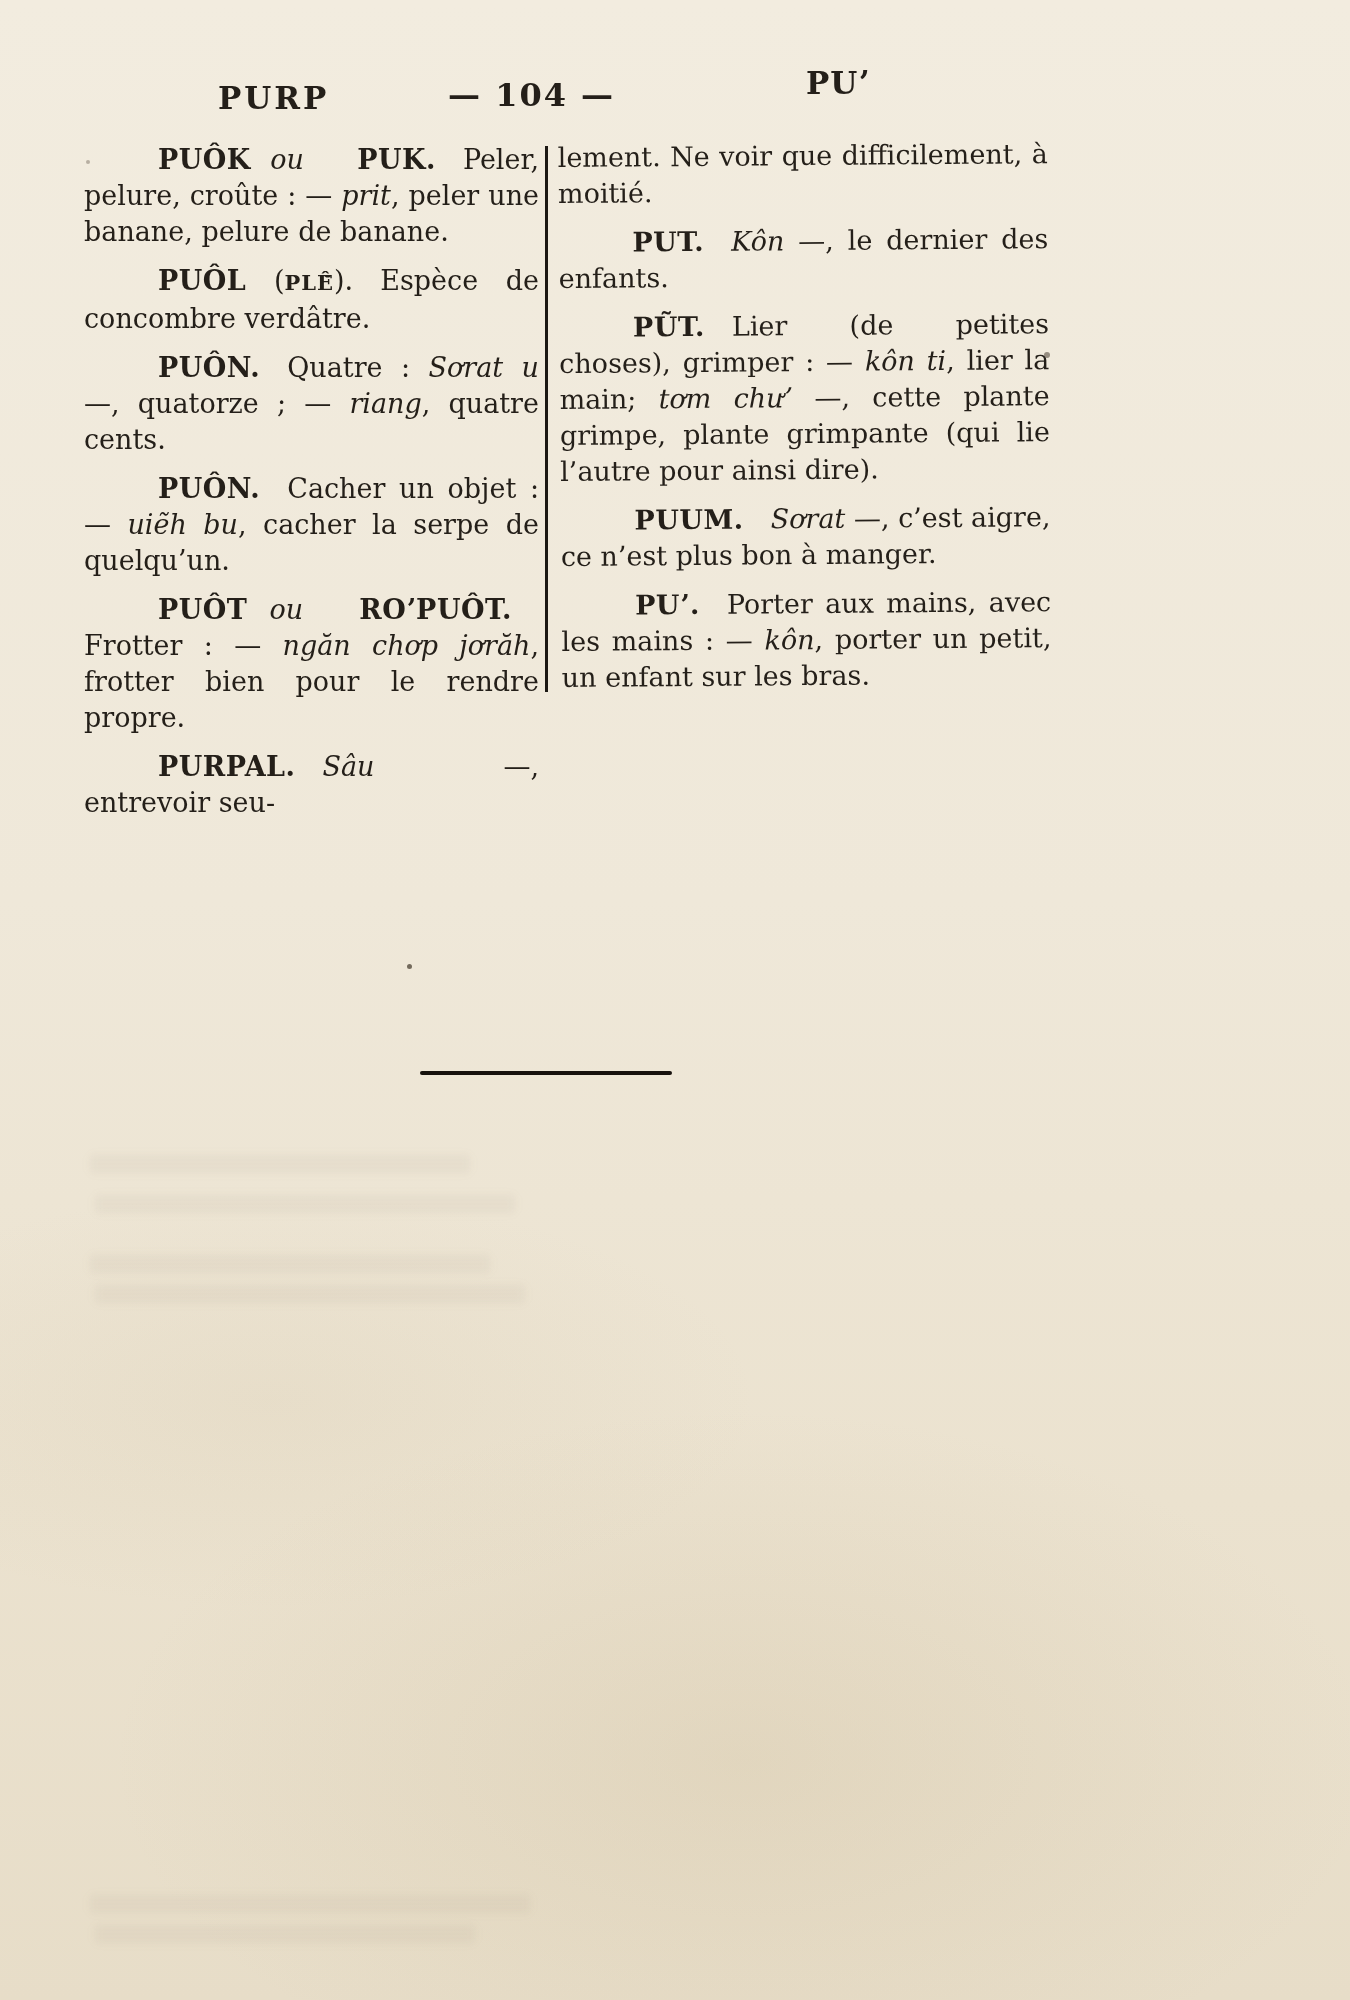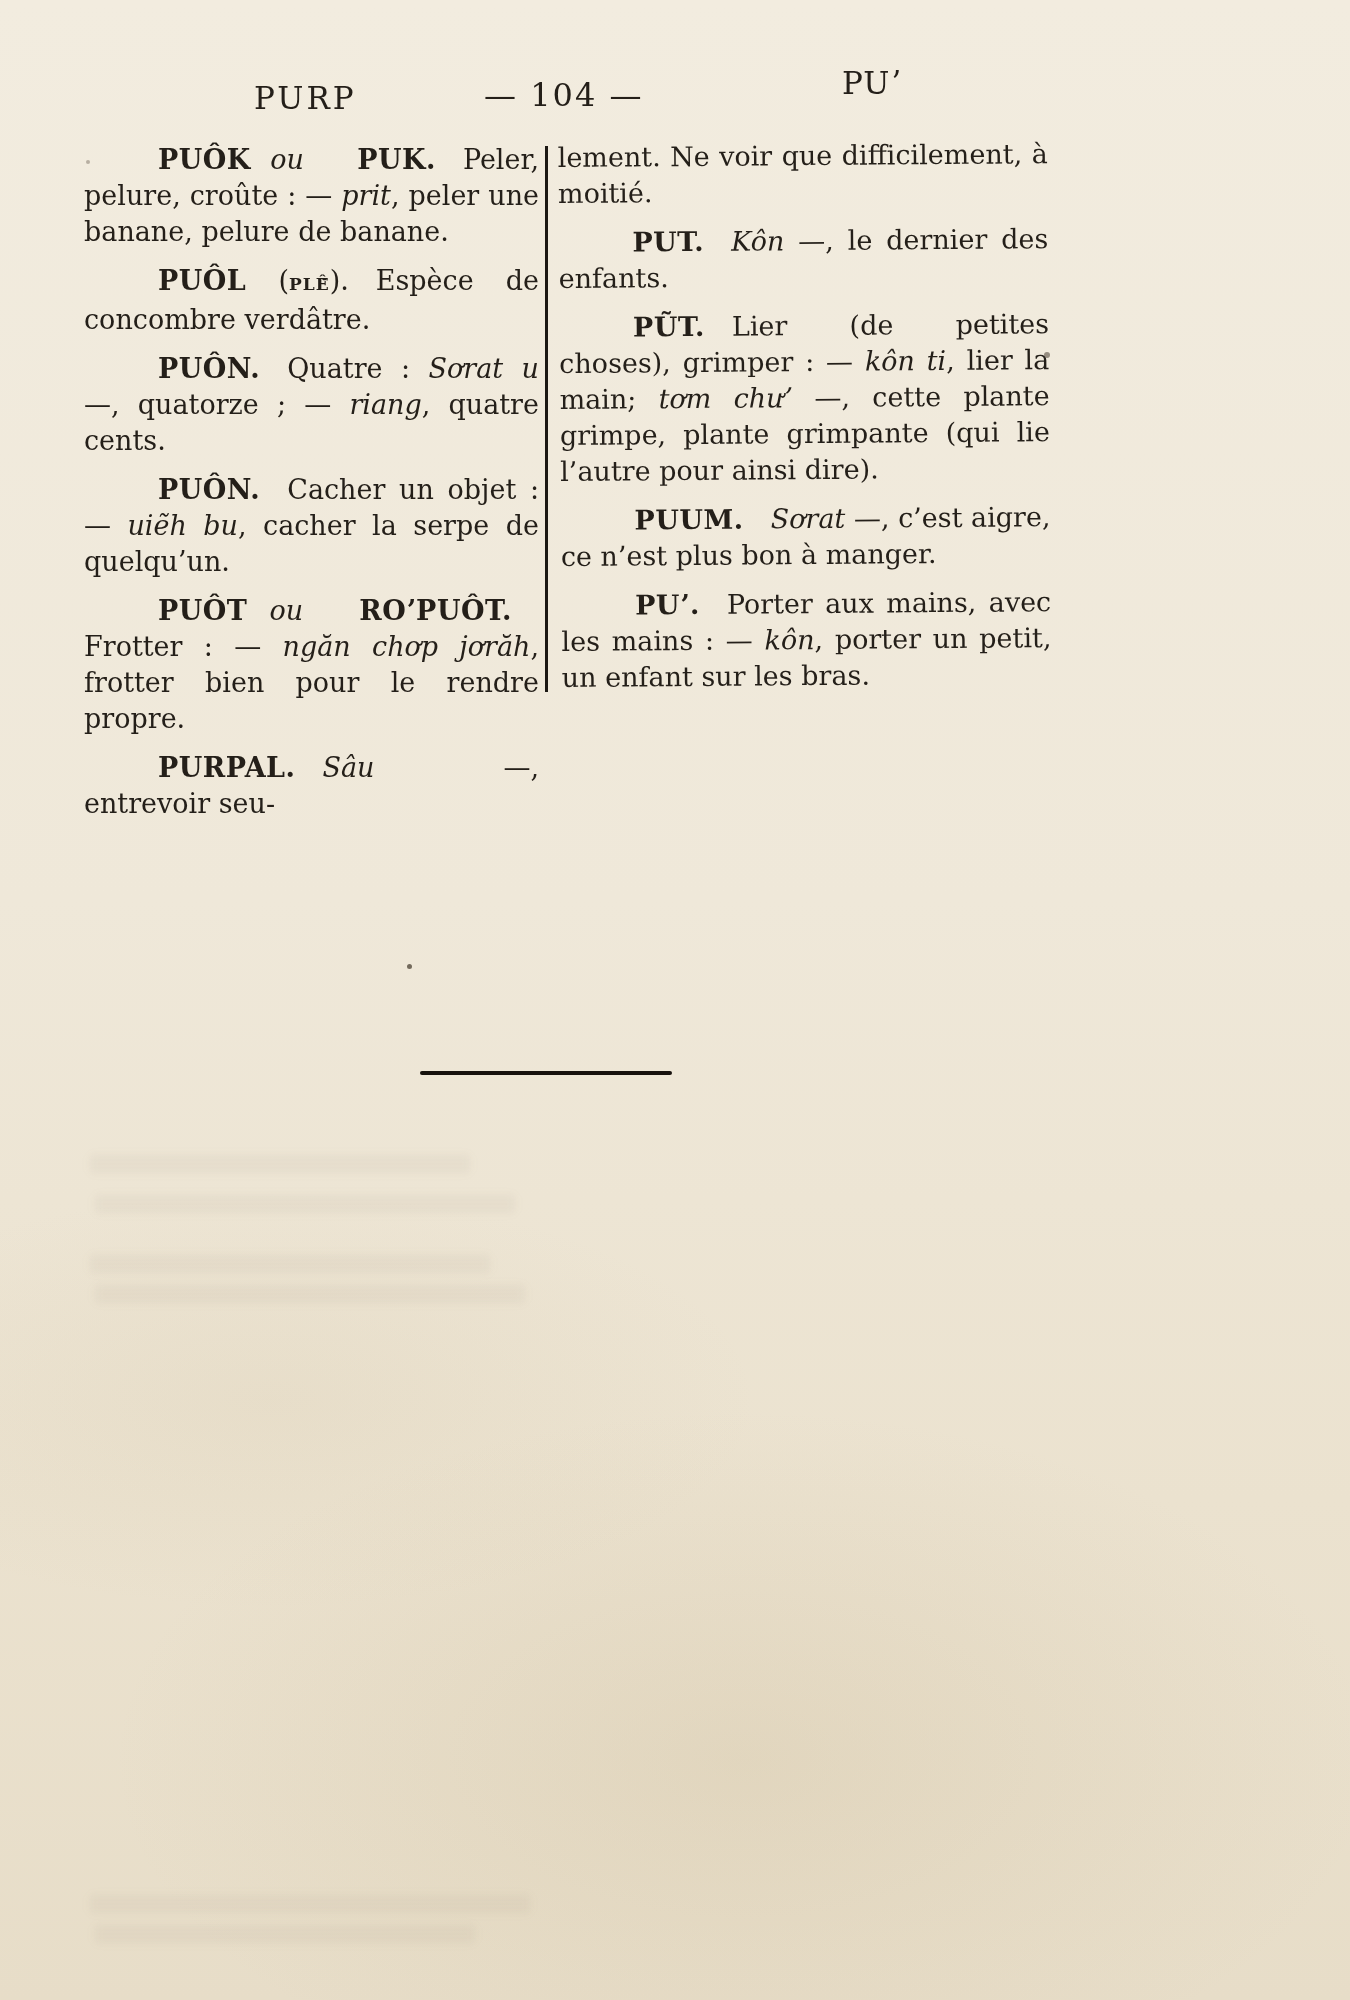--- a/index.html
+++ b/index.html
@@ -7,21 +7,21 @@
     position:relative;
     width:1350px; height:2000px;
     background:
       radial-gradient(ellipse 900px 500px at 55% 88%, rgba(190,170,130,0.18), rgba(190,170,130,0) 70%),
       radial-gradient(ellipse 700px 300px at 20% 70%, rgba(190,172,135,0.10), rgba(190,172,135,0) 70%),
       linear-gradient(180deg, #f2ecdf 0%, #efe8d9 45%, #ebe2cf 75%, #e7ddc8 100%);
     font-family:"DejaVu Serif","Liberation Serif",serif;
     color:#241f19;
     overflow:hidden;
   }
-  .hdr { position:absolute; font-weight:normal; white-space:nowrap;margin-left:36px; }
+  .hdr { position:absolute; font-weight:bold; white-space:nowrap; }
   .hdr-left   { left:218px; top:80px; font-size:31px; letter-spacing:3px; }
   .hdr-center { left:448px; top:76px; width:190px; font-size:32px; letter-spacing:2px; }
   .hdr-right  { left:806px; top:65px; font-size:31px; letter-spacing:1px; }
 
   .column { position:absolute; }
   .col-left  { left:84px;  top:142px; width:455px; }
   .col-right { left:562px; top:140px; width:490px; transform:rotate(-0.45deg); transform-origin:left bottom; }
 
   .divider { position:absolute; left:545px; top:146px; width:3px; height:546px; background:#1c1813; }
 
@@ -29,21 +29,21 @@
     margin:0 0 13px 0;
     text-align:justify;
     text-indent:40px;
     font-size:27px;
     line-height:36px;
   }
   .entry.cont { text-indent:0; }
   .hw { font-weight:bold; letter-spacing:0.5px;margin-left:34px; }
   .it { font-style:italic; }
   .rm { }
-  .sc { font-size:17px; font-weight:bold; letter-spacing:1px; }
+  .sc { font-size:21px; font-weight:bold; letter-spacing:1px; }
 
   .hrule { position:absolute; left:420px; top:1071px; width:252px; height:4px; background:#17120d; border-radius:2px; }
 
   .speck { position:absolute; background:#4a4033; border-radius:50%; }
   .speck-1 { left:407px; top:964px; width:5px; height:5px; opacity:.75; }
   .speck-2 { left:1044px; top:352px; width:6px; height:6px; opacity:.55; }
   .speck-3 { left:86px; top:160px; width:4px; height:4px; opacity:.35; }
 
   .ghost { position:absolute; background:rgba(125,110,82,0.06); filter:blur(4px); border-radius:4px; }
   .ghost-1 { left:90px;  top:1155px; width:380px; height:18px; }

